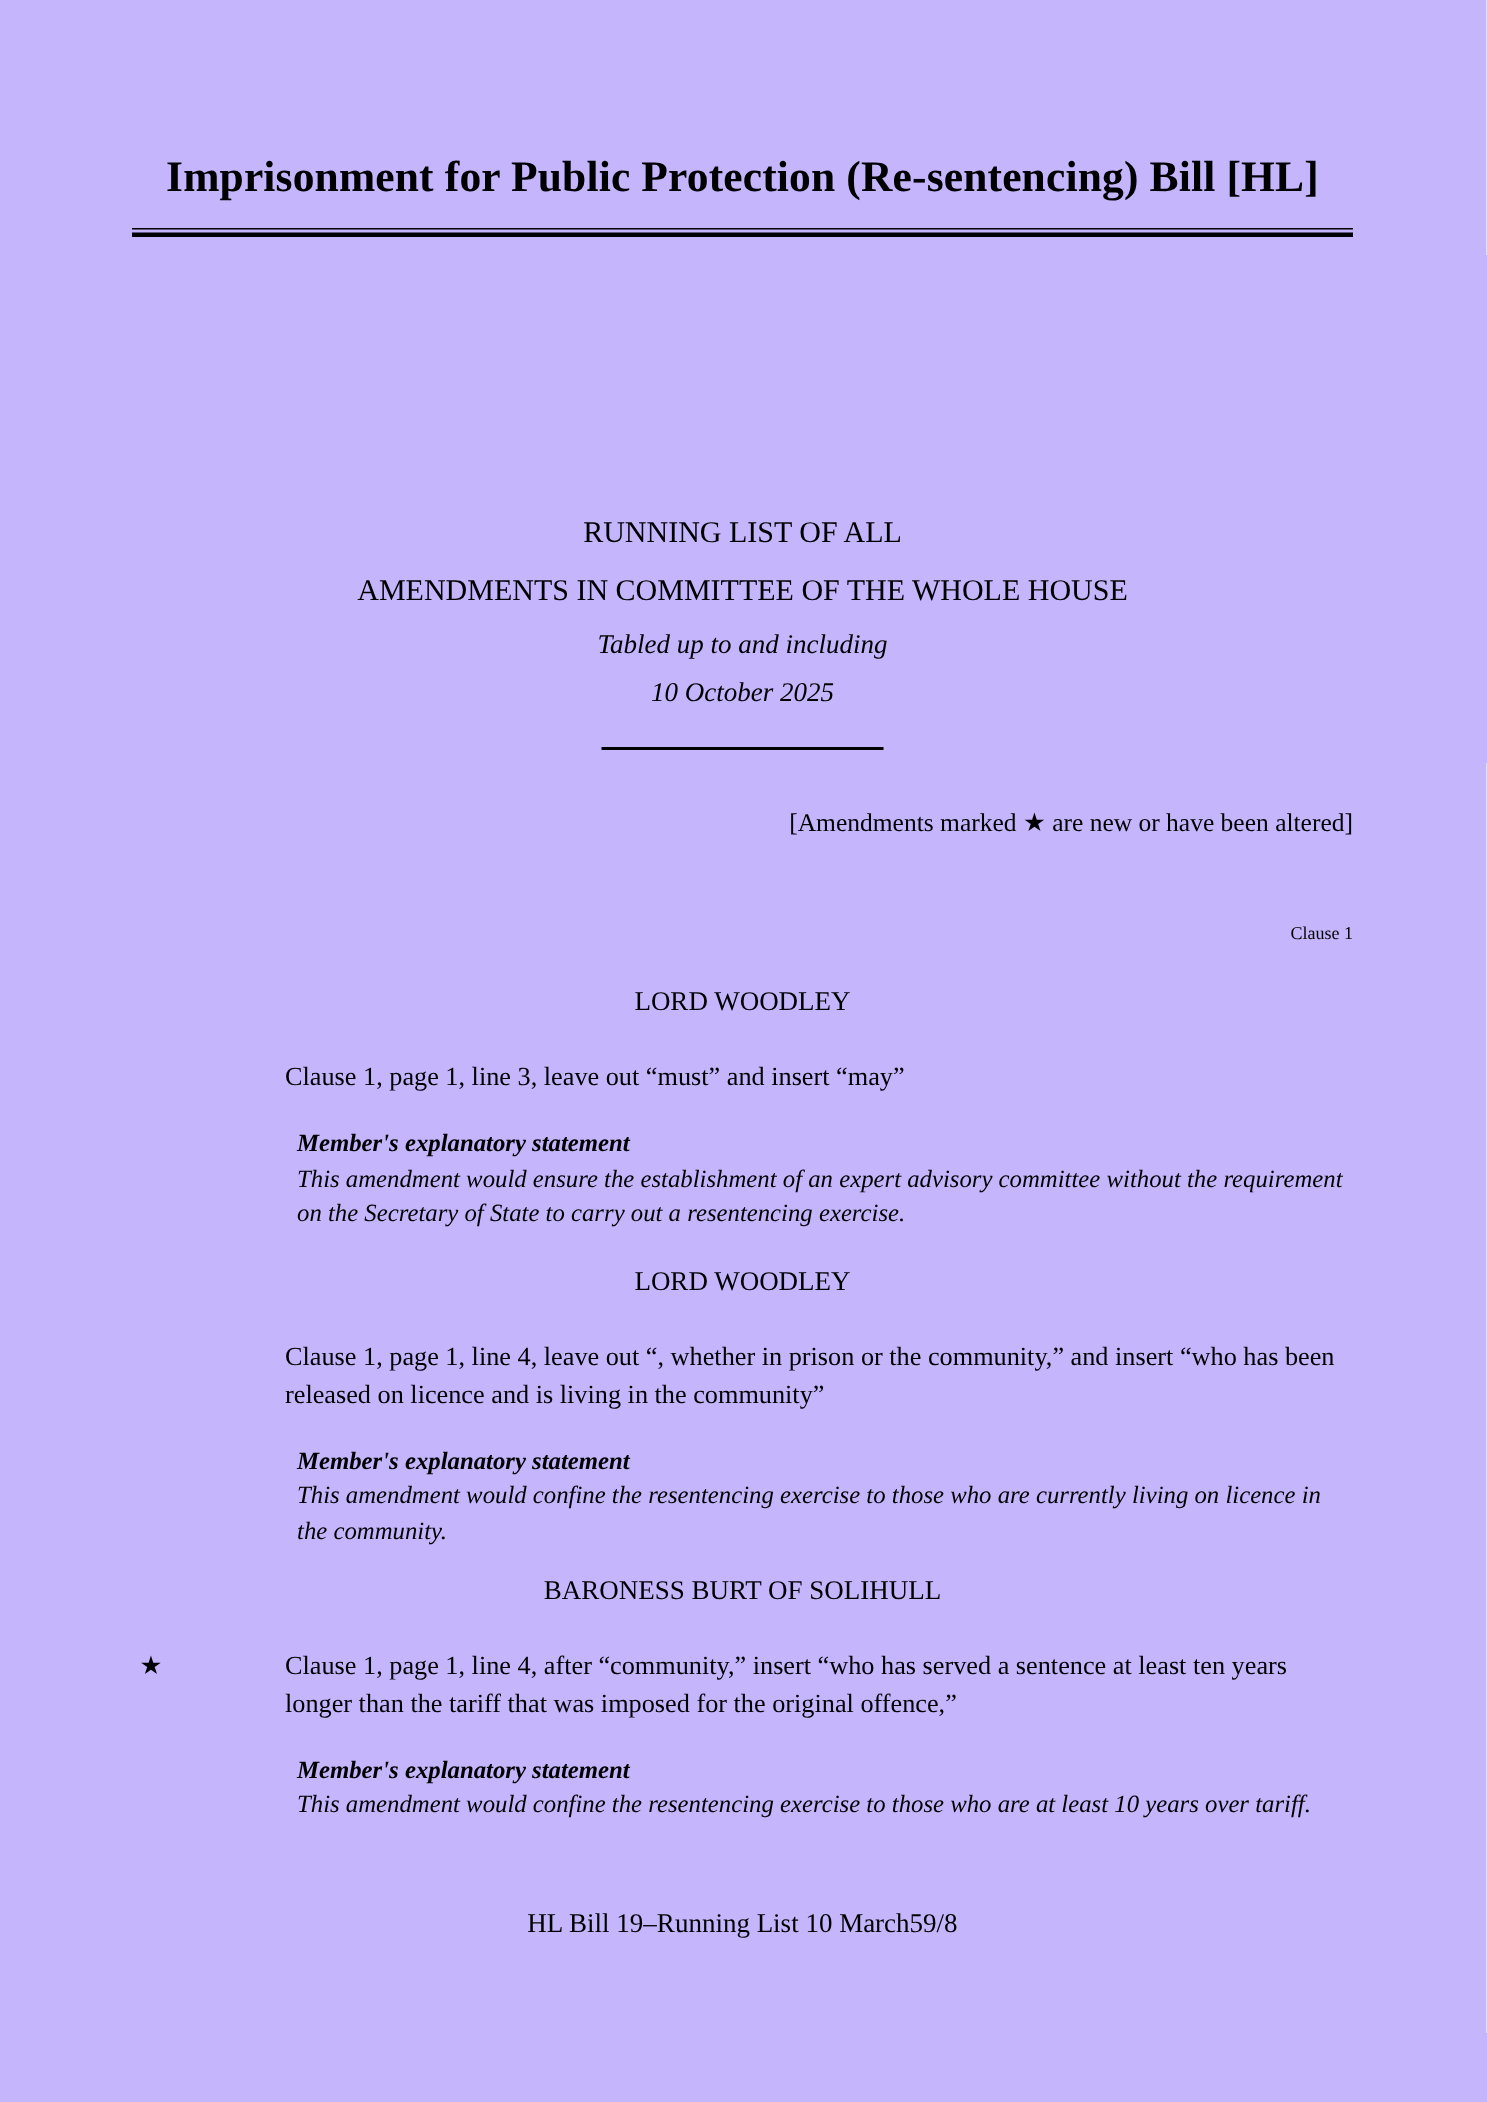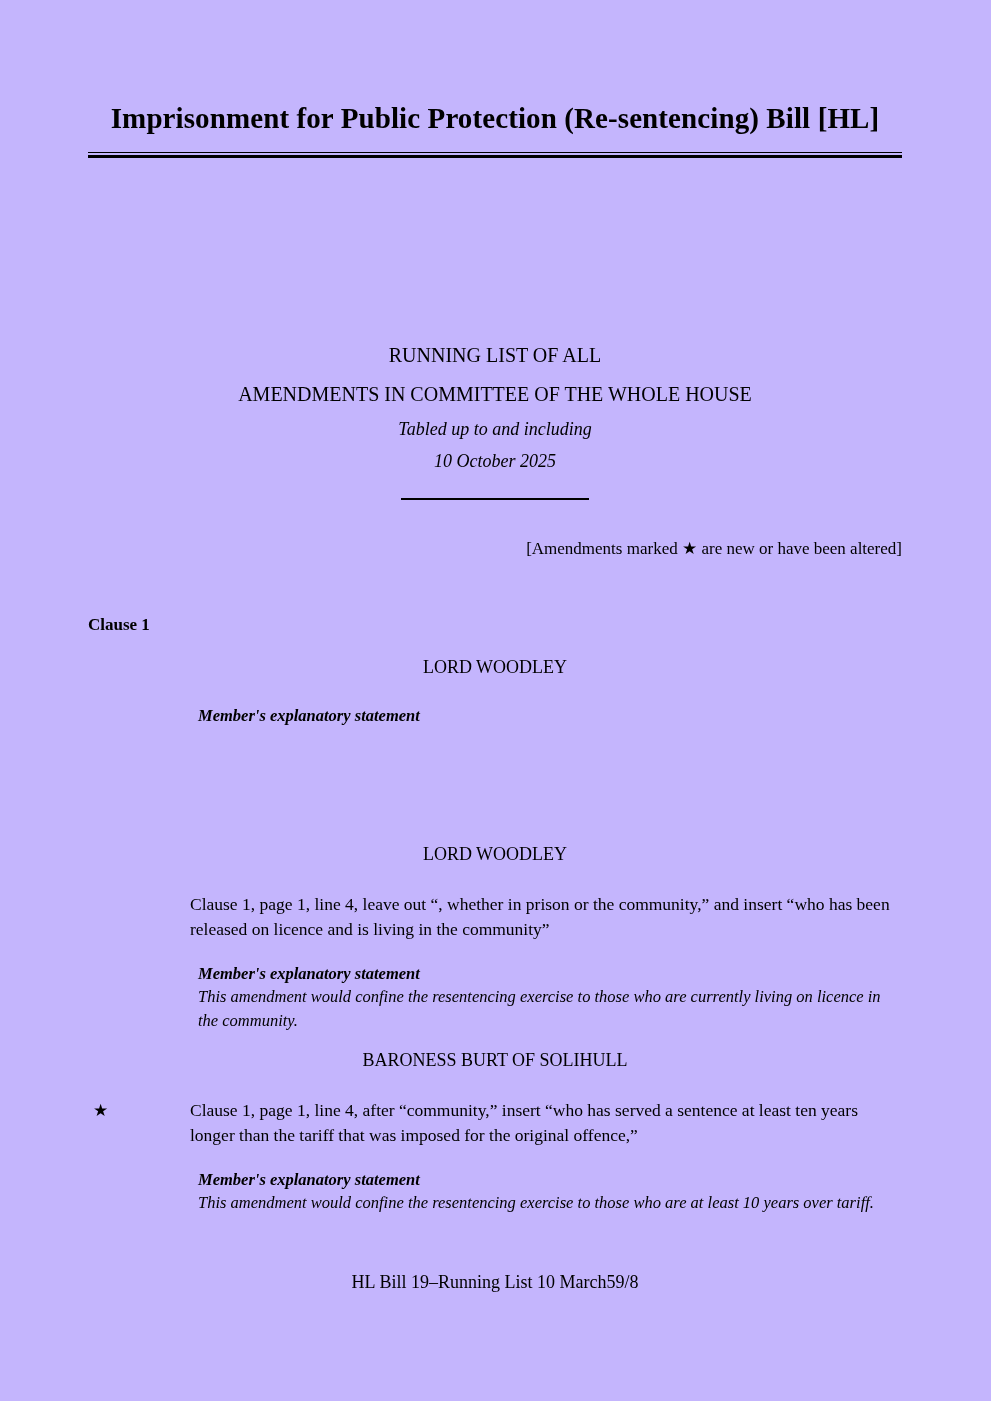--- a/index.html
+++ b/index.html
@@ -90,23 +90,23 @@
     width: 814px;
     text-align: right;
     font-size: 17px;
   }
 
   
   .clause-heading {
     position: absolute;
     left: 88px;
     width: 814px;
-    text-align: left;
-    font-size: 17px;
-    font-weight: bold;
+    text-align: right;
+    font-size: 12px;
+    font-weight: normal;
   }
 
   
   .amendment {
     position: absolute;
     left: 88px;
     width: 814px;
   }
   .member-name {
     text-align: center;
@@ -186,22 +186,24 @@
     </div>
   </div>
 
   <div class="star-note">[Amendments marked ★ are new or have been altered]</div>
 
   <div class="clause-heading" style="top: 615px;">Clause 1</div>
 
   <div class="amendment" style="top: 656px;">
     <p class="member-name">LORD WOODLEY</p>
     <div class="amend-body">
+      <div class="amend-text">Clause 1, page 1, line 3, leave out “must” and insert “may”</div>
       <div class="expl-block">
         <p class="expl-heading">Member's explanatory statement</p>
+        <p class="expl-text">This amendment would ensure the establishment of an expert advisory committee without the requirement on the Secretary of State to carry out a resentencing exercise.</p>
       </div>
     </div>
   </div>
 
   <div class="amendment" style="top: 843px;">
     <p class="member-name">LORD WOODLEY</p>
     <div class="amend-body">
       <div class="amend-text">Clause 1, page 1, line 4, leave out “, whether in prison or the community,” and insert “who has been released on licence and is living in the community”</div>
       <div class="expl-block">
         <p class="expl-heading">Member's explanatory statement</p>

